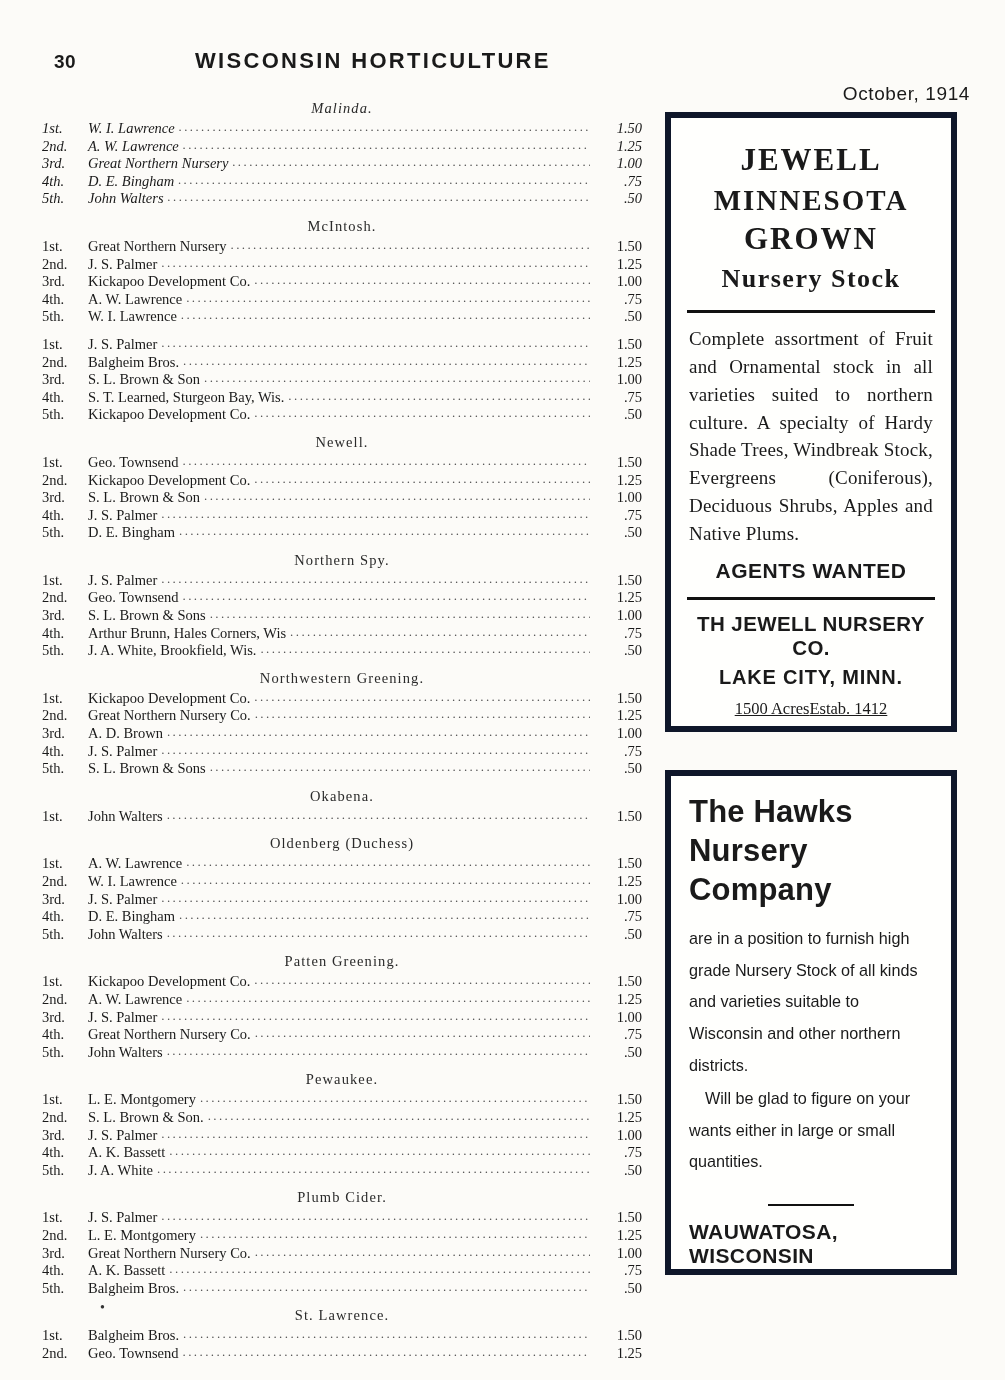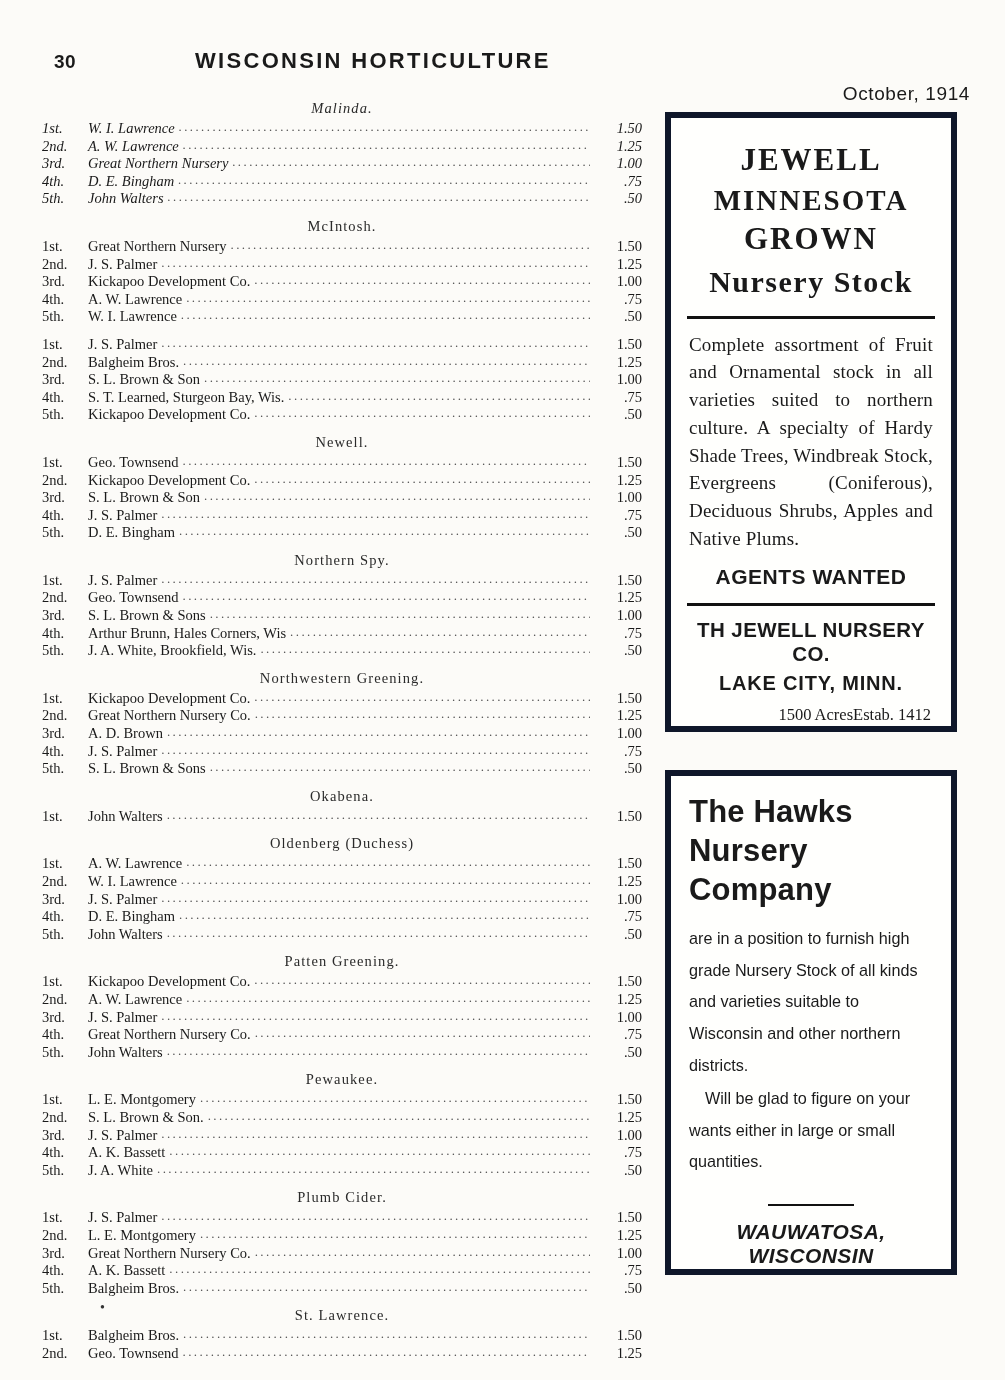--- a/index.html
+++ b/index.html
@@ -95,21 +95,21 @@
   .jw-line{
     text-align:center;
     font-family:"Liberation Serif",serif;
     font-weight:bold;
     letter-spacing:2px;
     line-height:1.32;
   }
   .jw1{font-size:31px;margin-top:6px;}
   .jw2{font-size:29px;}
   .jw3{font-size:31px;}
-  .jw4{font-size:30px;letter-spacing:1.5px;margin-top:2px;}
+  .jw4{font-size:26px;letter-spacing:1.5px;margin-top:2px;}
   .rule{
     border:0;border-top:3px solid #111;
     margin:14px 2px 12px 2px;
   }
   .jw-body{
     font-size:19px;
     line-height:1.46;
     text-align:justify;
     letter-spacing:.2px;
     padding:0 4px;
@@ -132,23 +132,23 @@
   }
   .jw-city{
     text-align:center;
     font-family:"Liberation Sans",sans-serif;
     font-weight:bold;
     font-size:20px;
     letter-spacing:.8px;
     margin-top:6px;
   }
   .jw-foot{
-    display:flex;justify-content:flex-end;
+    display:flex;justify-content:center;
     font-size:16.5px;
-    margin-top:10px;padding:0 6px;
+    margin-top:10px;padding:0 6px;text-decoration:underline;
   }
   .ad-hawks{
     left:665px;top:770px;width:292px;height:505px;
     padding:16px 18px 10px 18px;
   }
   .hw-title{
     font-family:"Liberation Sans",sans-serif;
     font-weight:bold;
     font-size:31px;
     line-height:1.26;
@@ -160,26 +160,24 @@
     line-height:1.95;
     margin-top:14px;
   }
   .hw-body p{margin:0 0 0 0;}
   .hw-body p.indent{text-indent:16px;margin-top:2px;}
   .hw-sep{
     width:86px;border:0;border-top:2px solid #111;
     margin:26px auto 14px auto;
   }
   .hw-loc{
-    text-align:center;
     font-family:"Liberation Sans",sans-serif;
     font-weight:bold;
     font-size:21px;
     letter-spacing:.4px;
-    font-style:italic;
   }
   .stray-dot{
     position:absolute;left:100px;top:1300px;
     font-size:14px;color:#333;
   }
 </style>
 </head>
 <body>
 
 <div class="page">

